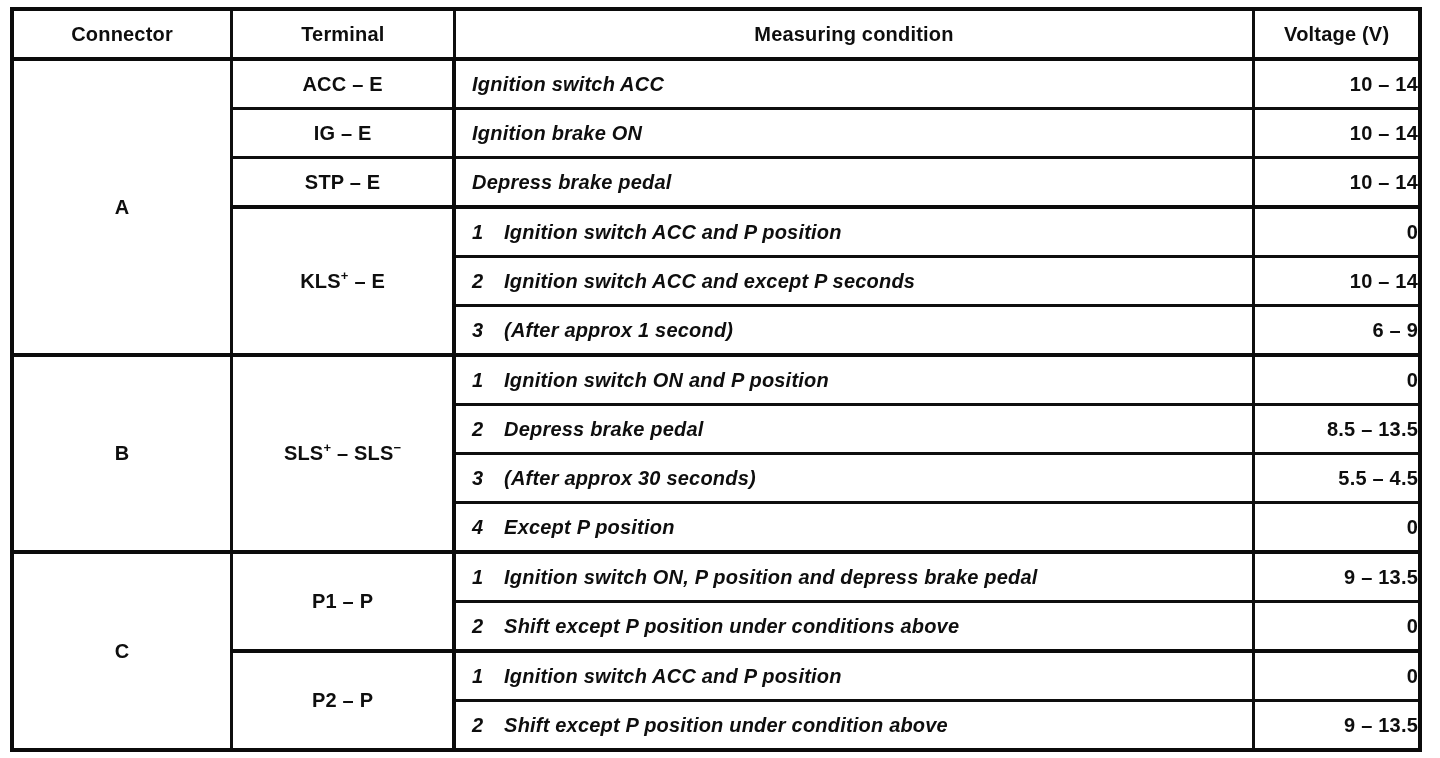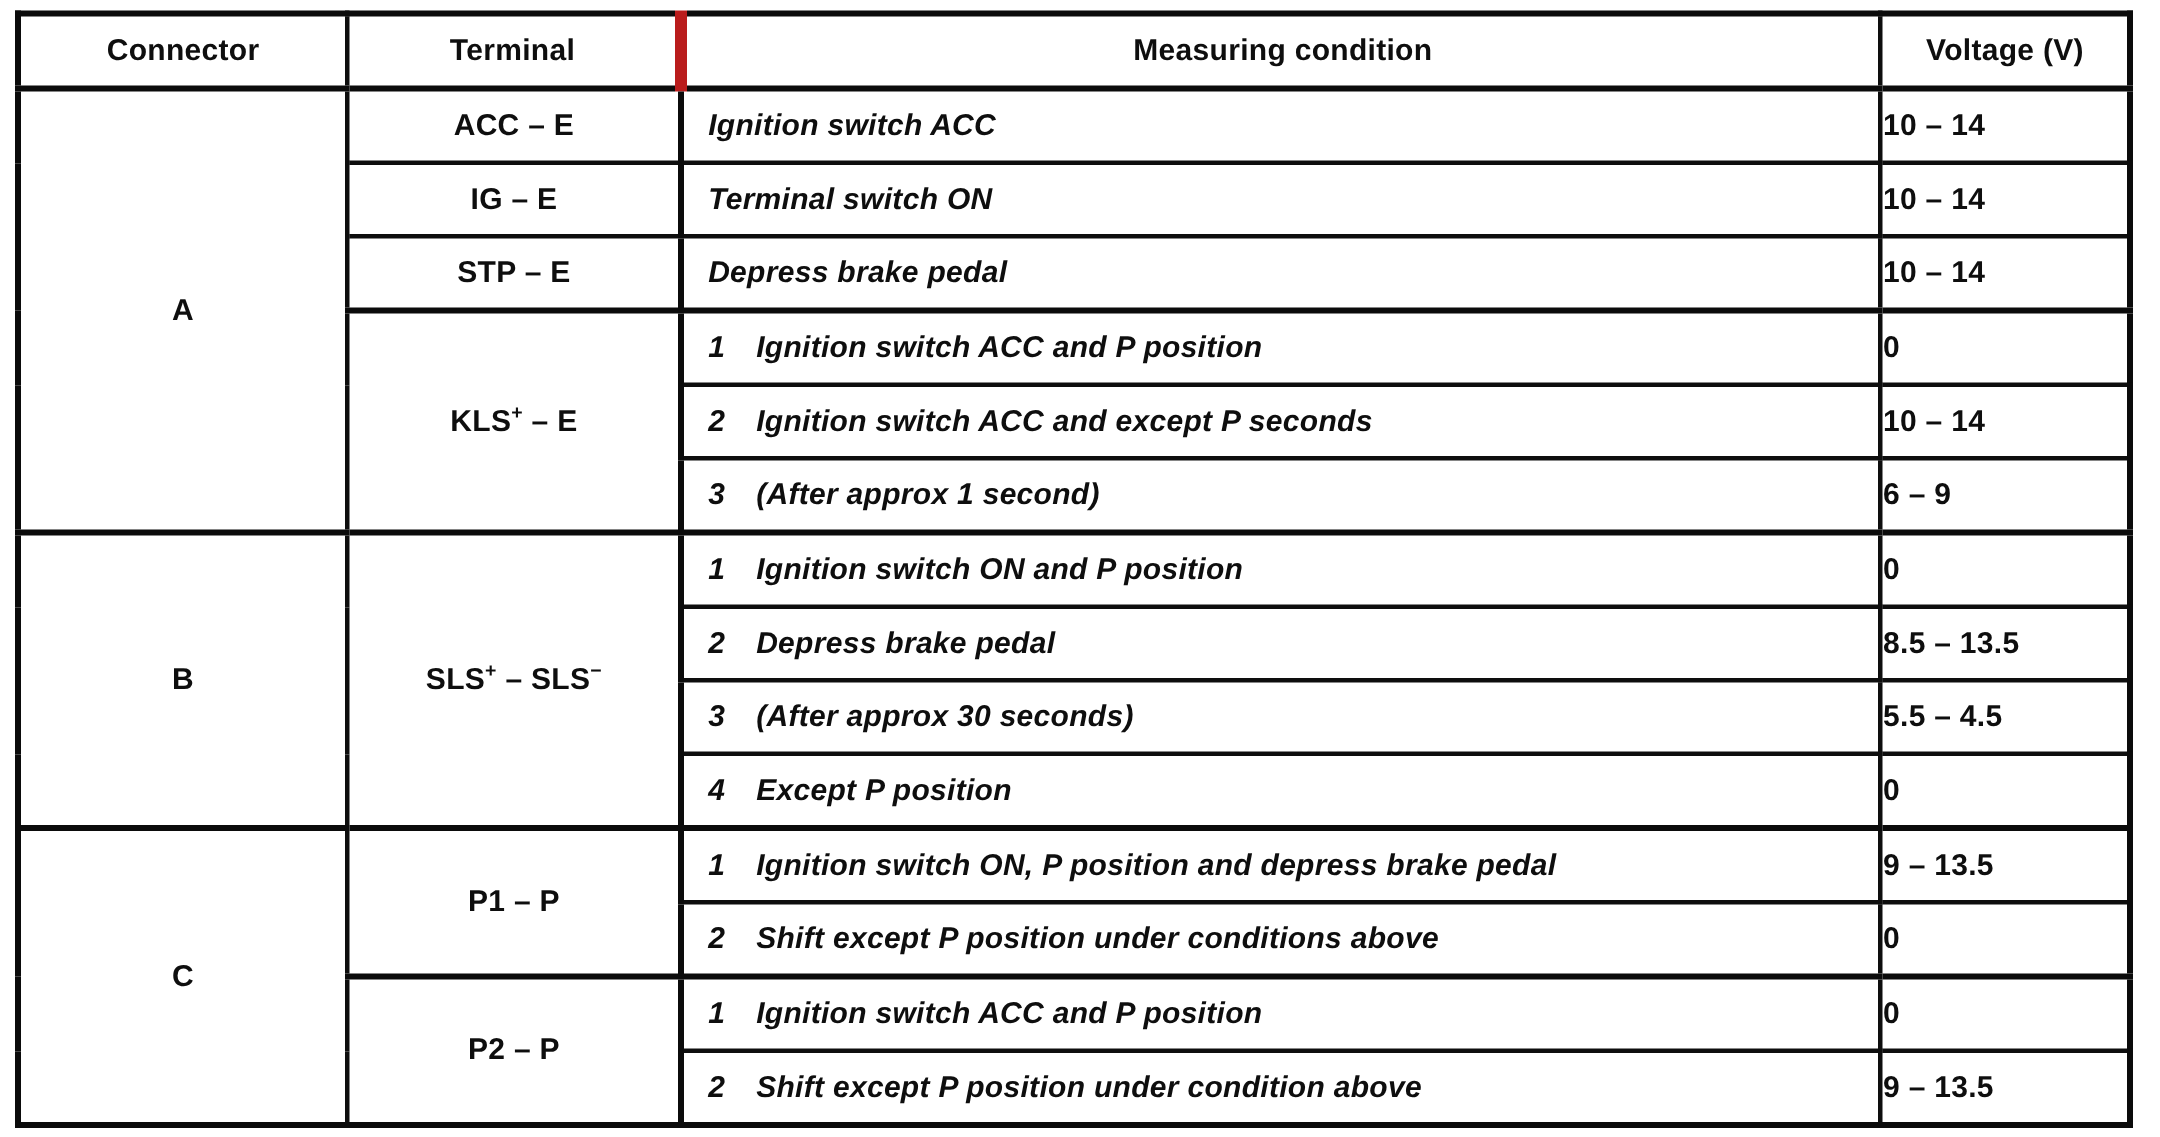--- a/index.html
+++ b/index.html
@@ -45,23 +45,23 @@
     text-align: center;
     border-bottom: 4px solid #0b0b0b;
   }
   td { height: 46px; }
 
   
   tr.sect-start td { border-top: 4px solid #0b0b0b; }
   tr.group-start td { border-top: 4px solid #0b0b0b; }
 
   td.c-conn, td.c-term { text-align: center; vertical-align: middle; }
-  td.c-volt { text-align: left; vertical-align: middle; }
+  td.c-volt { text-align: right; vertical-align: middle; }
   td.c-cond { vertical-align: middle; border-left: 4px solid #0b0b0b; font-style: italic; }
-  th.h-cond { border-left: 8px solid #b91c1c; }
+  th.h-cond { border-left: 3px solid #b91c1c; }
 
   sup.term-sup {
     font-size: 13px;
     font-weight: 700;
     vertical-align: super;
     line-height: 0;
   }
 
   .cond-line {
     display: flex;
@@ -108,21 +108,21 @@
           <div class="cond-line">
               <span class="txt">Ignition switch ACC</span>
             </div>
         </td>
         <td class="c-volt">10 – 14</td>
       </tr>
       <tr>
         <td class="c-term"><span>IG – E</span></td>
         <td class="c-cond">
           <div class="cond-line">
-              <span class="txt">Terminal switch ON</span>
+              <span class="txt">Ignition brake ON</span>
             </div>
         </td>
         <td class="c-volt">10 – 14</td>
       </tr>
       <tr>
         <td class="c-term"><span>STP – E</span></td>
         <td class="c-cond">
           <div class="cond-line">
               <span class="txt">Depress brake pedal</span>
             </div>

